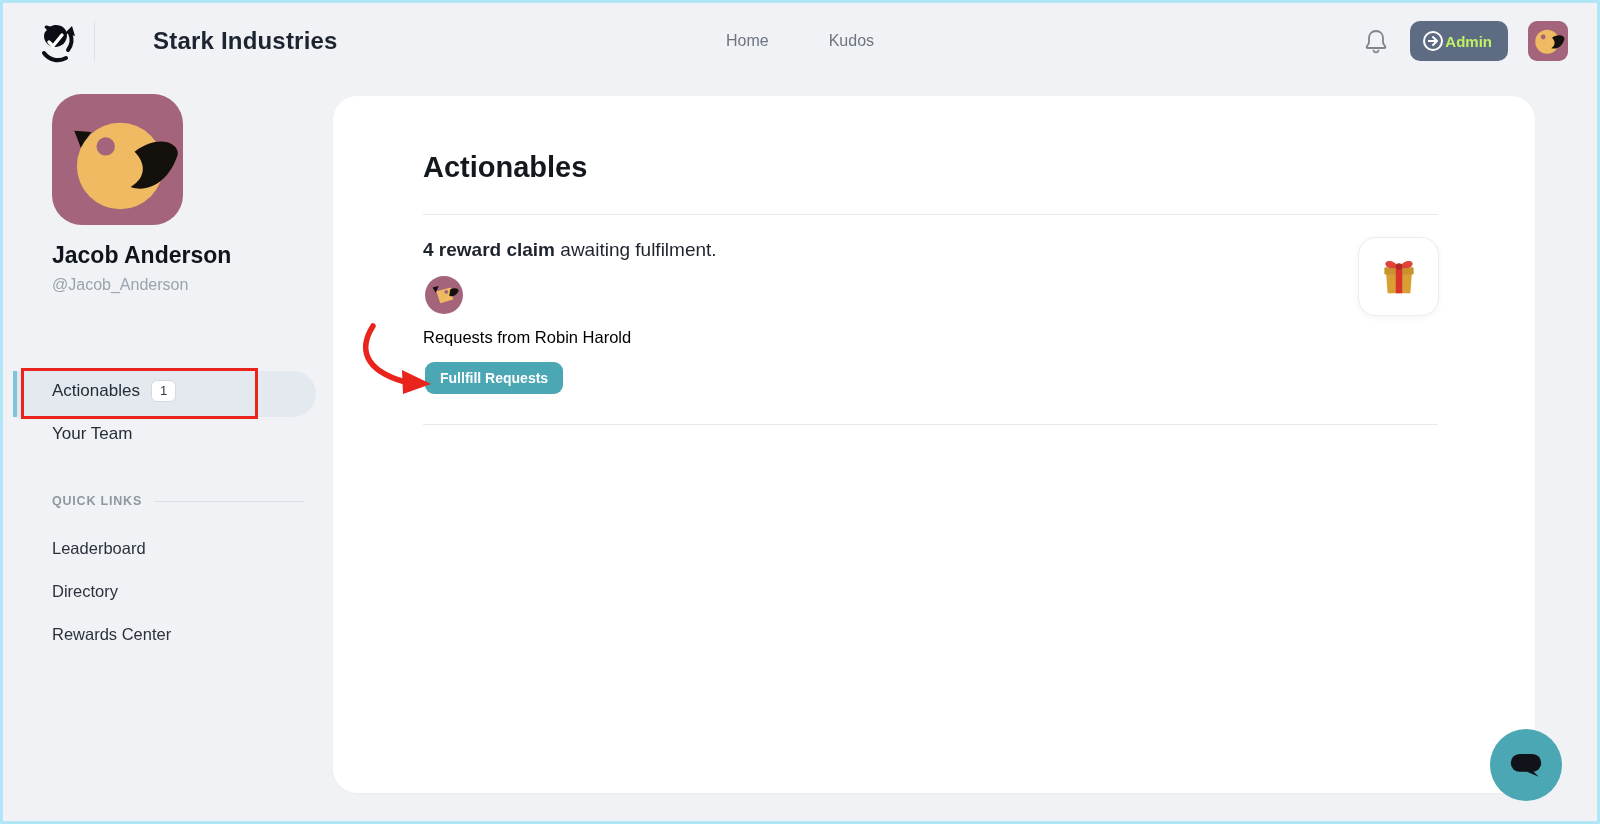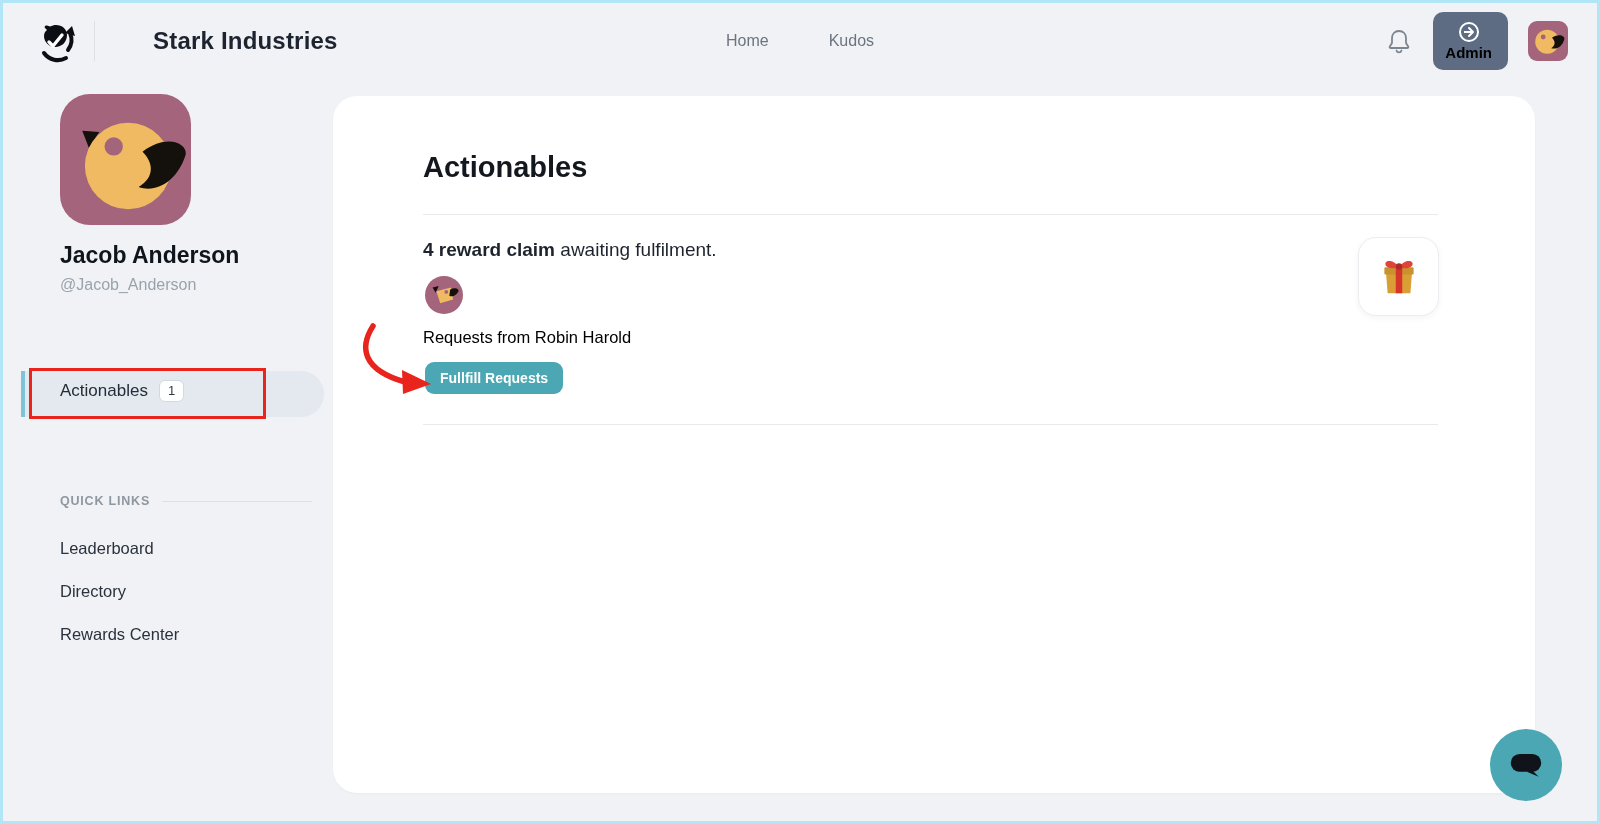--- a/index.html
+++ b/index.html
@@ -12,28 +12,28 @@
   .topbar { position:absolute; top:3px; left:3px; right:3px; height:70px;
             display:flex; align-items:center; padding:0 26px; }
   .brand { display:flex; align-items:center; gap:14px; }
   .logo { width:48px; height:48px; display:inline-flex; }
   .brand-sep { width:1px; height:40px; background:#dcdfe4; }
   .brand-name { font-size:24px; font-weight:700; color:#1d2430; letter-spacing:.2px;margin-left:44px; }
   .topnav { position:absolute; left:50%; transform:translateX(-50%); display:flex; gap:60px; }
   .topnav a { font-size:16px; color:#6c7480; text-decoration:none; cursor:pointer; }
   .topright { margin-left:auto; display:flex; align-items:center; gap:20px; }
   .bell { width:28px; height:28px; display:inline-flex; cursor:pointer; }
-  .admin-btn { display:flex; align-items:center; gap:1px; background:#5d6c82; color:#000000;
+  .admin-btn { display:flex; align-items:center; gap:1px; background:#5d6c82; color:#bef264;
                border:none; border-radius:10px; padding:9px 16px 9px 12px;
-               font-size:15px; font-weight:700; cursor:pointer; font-family:inherit;flex-direction:column; }
+               font-size:15px; font-weight:700; cursor:pointer; font-family:inherit; }
   .nav-avatar { width:40px; height:40px; border-radius:9px; background:#a4647b;
                 overflow:hidden; display:inline-flex; cursor:pointer; }
 
   
-  .sidebar { position:absolute; left:17px; top:73px; width:320px; bottom:3px; }
+  .sidebar { position:absolute; left:9px; top:73px; width:320px; bottom:3px; }
   .profile-avatar { position:absolute; left:40px; top:18px; width:131px; height:131px;
                     border-radius:30px; background:#a4647b; overflow:hidden; }
   .profile-name { position:absolute; left:40px; top:166px; font-size:23px; font-weight:800; color:#10151d; }
   .profile-handle { position:absolute; left:40px; top:200px; font-size:16px; color:#9aa3ad; }
 
   .menu-item { position:absolute; left:0; width:100%; height:44px; display:flex;
                align-items:center; padding-left:40px; font-size:17px; color:#252d39; cursor:pointer; }
   .mi-updates { top:250px; }
   .mi-actionables { top:293px; }
   .mi-yourteam { top:336px; }
@@ -146,20 +146,23 @@
     <div class="profile-handle">@Jacob_Anderson</div>
 
     <span class="active-bar"></span>
     <span class="active-pill"></span>
 
     <div class="menu-item mi-actionables" style="z-index:2;">
       <span>Actionables</span>
       <span class="badge">1</span>
     </div>
     <span class="red-rect"></span>
+    <div class="menu-item mi-yourteam">
+      <span>Your Team</span>
+    </div>
 
     <div class="ql-header">
       <span>QUICK LINKS</span>
         <i></i>
     </div>
     <div class="ql-item ql-leaderboard">
       <span>Leaderboard</span>
     </div>
     <div class="ql-item ql-directory">
       <span>Directory</span>

